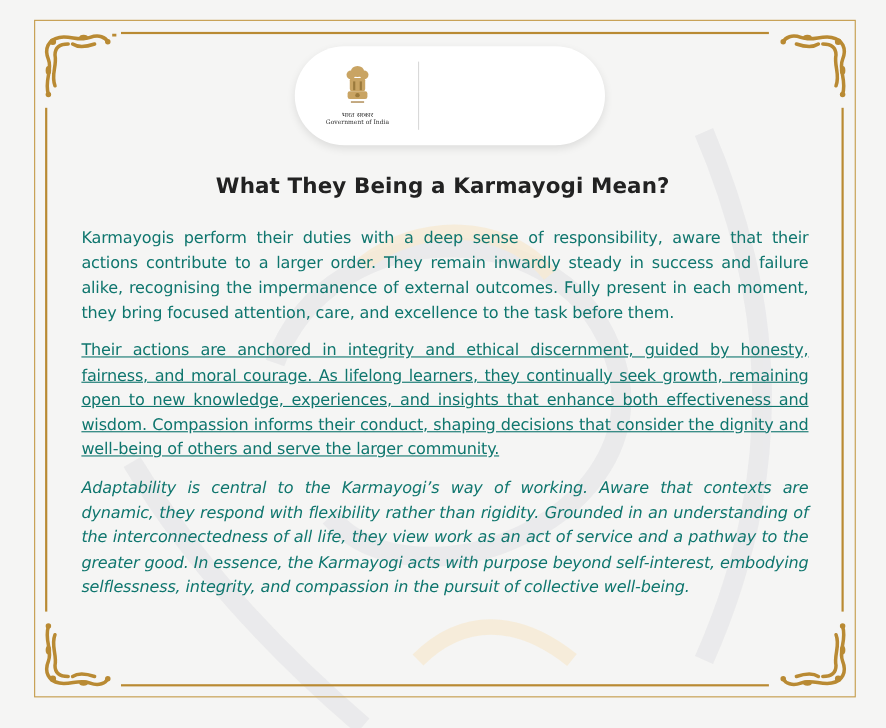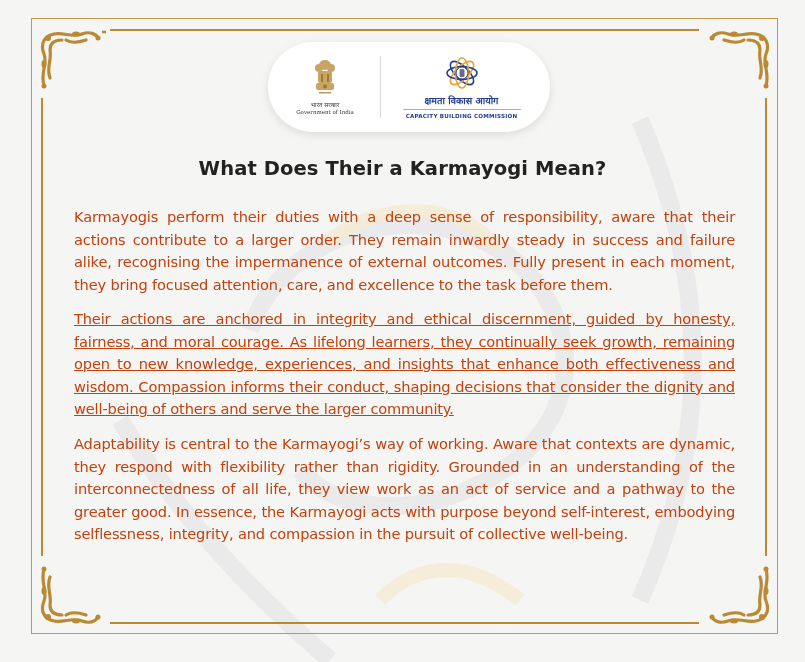--- a/index.html
+++ b/index.html
@@ -70,25 +70,25 @@
 
     .title {
       position: absolute; left: 0; right: 0; top: 157px; text-align: center;
       font-family: "DejaVu Sans", sans-serif; font-weight: bold;
       font-size: 19.5px; color: #222222; letter-spacing: 0.1px;
     }
 
     .body-text {
       position: absolute; left: 74px; width: 661px;
       font-family: "DejaVu Sans", sans-serif; font-size: 14.6px; line-height: 22.5px;
-      color: #c2410c; text-align: justify; letter-spacing: -0.15px;
+      color: #0f766e; text-align: justify; letter-spacing: -0.15px;
     }
     .para1 { top: 206px; }
     .para2 { top: 308px; text-decoration: underline; }
-    .para3 { top: 433px; }
+    .para3 { top: 433px; font-style: italic; }
   </style>
 </head>
 <body>
 
 <div class="bg-watermark">
   <svg width="805" height="662" viewBox="0 0 805 662">
     <g fill="none" stroke="#e6e6e8" stroke-width="18" opacity="0.7">
       <path d="M250 330 C 300 190, 520 190, 560 330 C 600 470, 380 560, 300 470"></path>
       <path d="M640 120 C 700 260, 720 420, 640 600"></path>
       <path d="M120 420 C 180 520, 260 600, 330 660"></path>
@@ -184,34 +184,19 @@
         <circle cx="13" cy="28.5" r="2"></circle>
         <rect x="9" y="16" width="2" height="8"></rect>
         <rect x="15" y="16" width="2" height="8"></rect>
       </g>
       <rect x="7" y="34" width="12" height="1.5" fill="#b99a6a"></rect>
     </svg>
     <div class="gov-hindi">भारत सरकार</div>
     <div class="gov-eng">Government of India</div>
   </div>
   <div class="pill-divider"></div>
-  <div class="cbc-block">
-    <svg class="cbc-logo" viewBox="0 0 36 36">
-      <g fill="none" stroke-width="1.6">
-        <ellipse cx="18" cy="18" rx="15" ry="6.5" stroke="#23408e" transform="rotate(45 18 18)"></ellipse>
-        <ellipse cx="18" cy="18" rx="15" ry="6.5" stroke="#e2a43b" transform="rotate(-45 18 18)"></ellipse>
-        <ellipse cx="18" cy="18" rx="15" ry="6.5" stroke="#23408e" transform="rotate(0 18 18)"></ellipse>
-        <ellipse cx="18" cy="18" rx="15" ry="6.5" stroke="#e2a43b" transform="rotate(90 18 18)"></ellipse>
-      </g>
-      <circle cx="18" cy="18" r="6" fill="#ffffff" stroke="#23408e" stroke-width="1"></circle>
-      <rect x="15.5" y="14" width="5" height="8" rx="1.5" fill="#6a6a8a"></rect>
-    </svg>
-    <div class="cbc-hindi">क्षमता विकास आयोग</div>
-    <div class="cbc-rule"></div>
-    <div class="cbc-eng">CAPACITY BUILDING COMMISSION</div>
-  </div>
 </div>
 
-<div class="title">What Does Their a Karmayogi Mean?</div>
+<div class="title">What They Being a Karmayogi Mean?</div>
 
 <p class="body-text para1">Karmayogis perform their duties with a deep sense of responsibility, aware that their actions contribute to a larger order. They remain inwardly steady in success and failure alike, recognising the impermanence of external outcomes. Fully present in each moment, they bring focused attention, care, and excellence to the task before them.</p>
 <p class="body-text para2">Their actions are anchored in integrity and ethical discernment, guided by honesty, fairness, and moral courage. As lifelong learners, they continually seek growth, remaining open to new knowledge, experiences, and insights that enhance both effectiveness and wisdom. Compassion informs their conduct, shaping decisions that consider the dignity and well-being of others and serve the larger community.</p>
 <p class="body-text para3">Adaptability is central to the Karmayogi’s way of working. Aware that contexts are dynamic, they respond with flexibility rather than rigidity. Grounded in an understanding of the interconnectedness of all life, they view work as an act of service and a pathway to the greater good. In essence, the Karmayogi acts with purpose beyond self-interest, embodying selflessness, integrity, and compassion in the pursuit of collective well-being.</p>
 
 </body></html>

